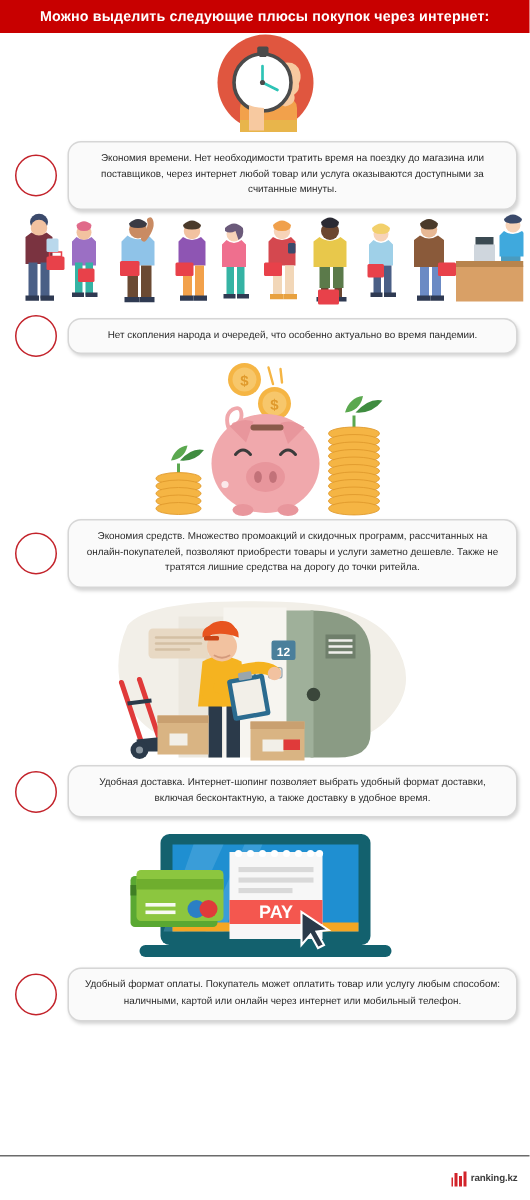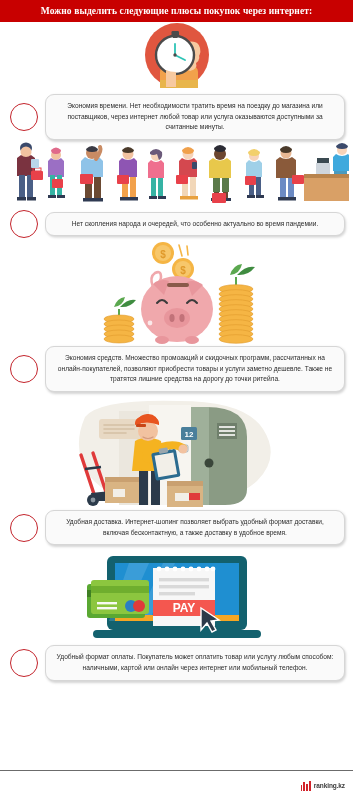--- a/index.html
+++ b/index.html
@@ -33,21 +33,20 @@
     justify-content: center;
     flex: 0 0 auto;
   }
   .header-title {
     color: #ffffff;
     font-size: 9.5px;
     font-weight: bold;
     letter-spacing: 0.1px;
     text-align: center;
     white-space: nowrap;
-    font-family: Liberation Serif, serif;
   }
 
   
   .section {
     position: relative;
     flex: 0 0 auto;
   }
   .art {
     width: 353px;
     display: flex;

